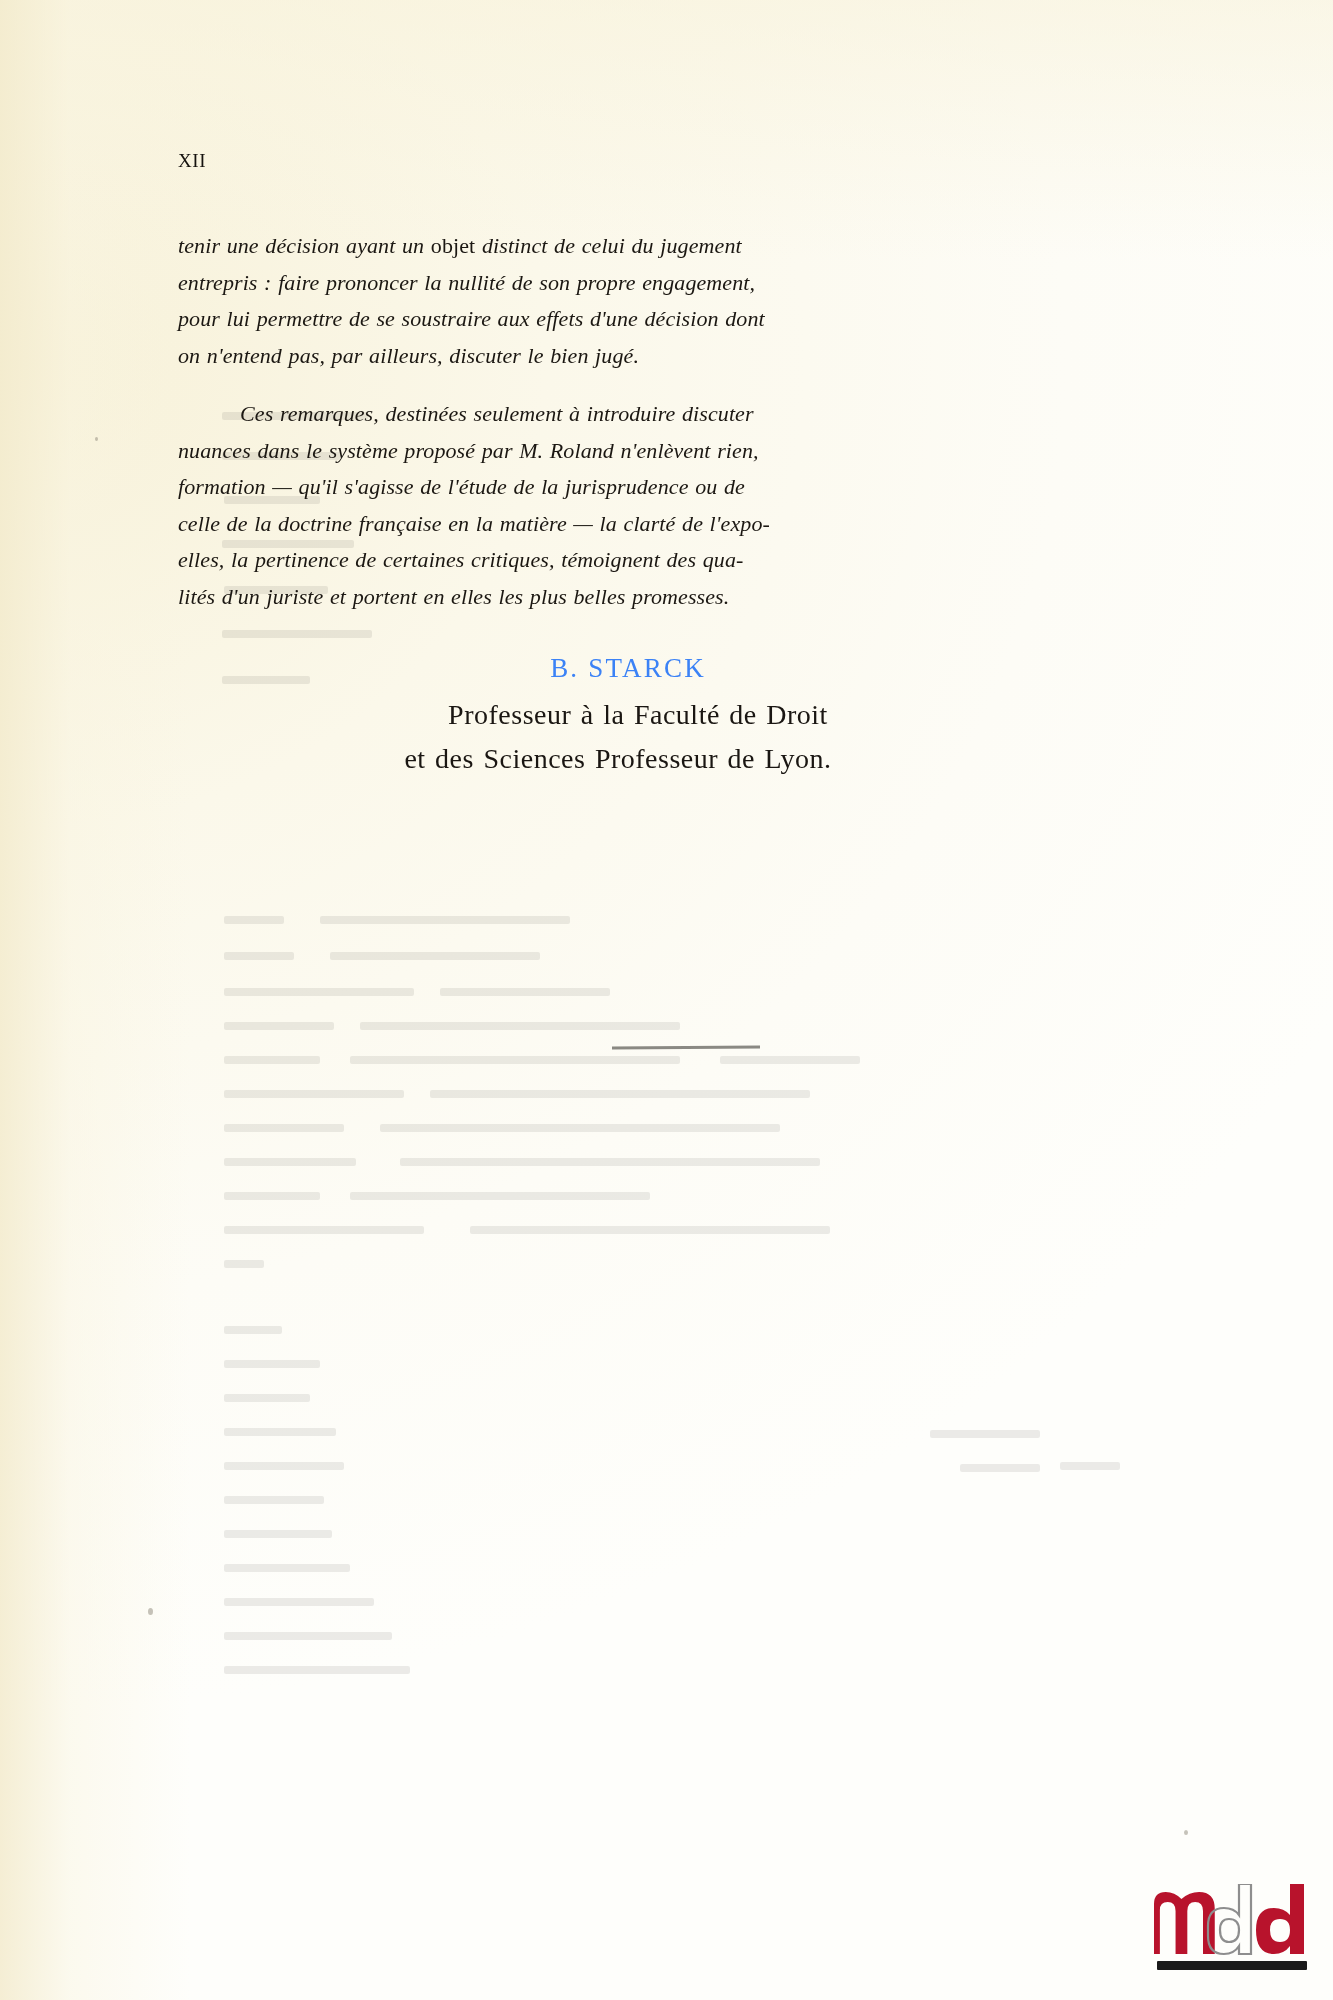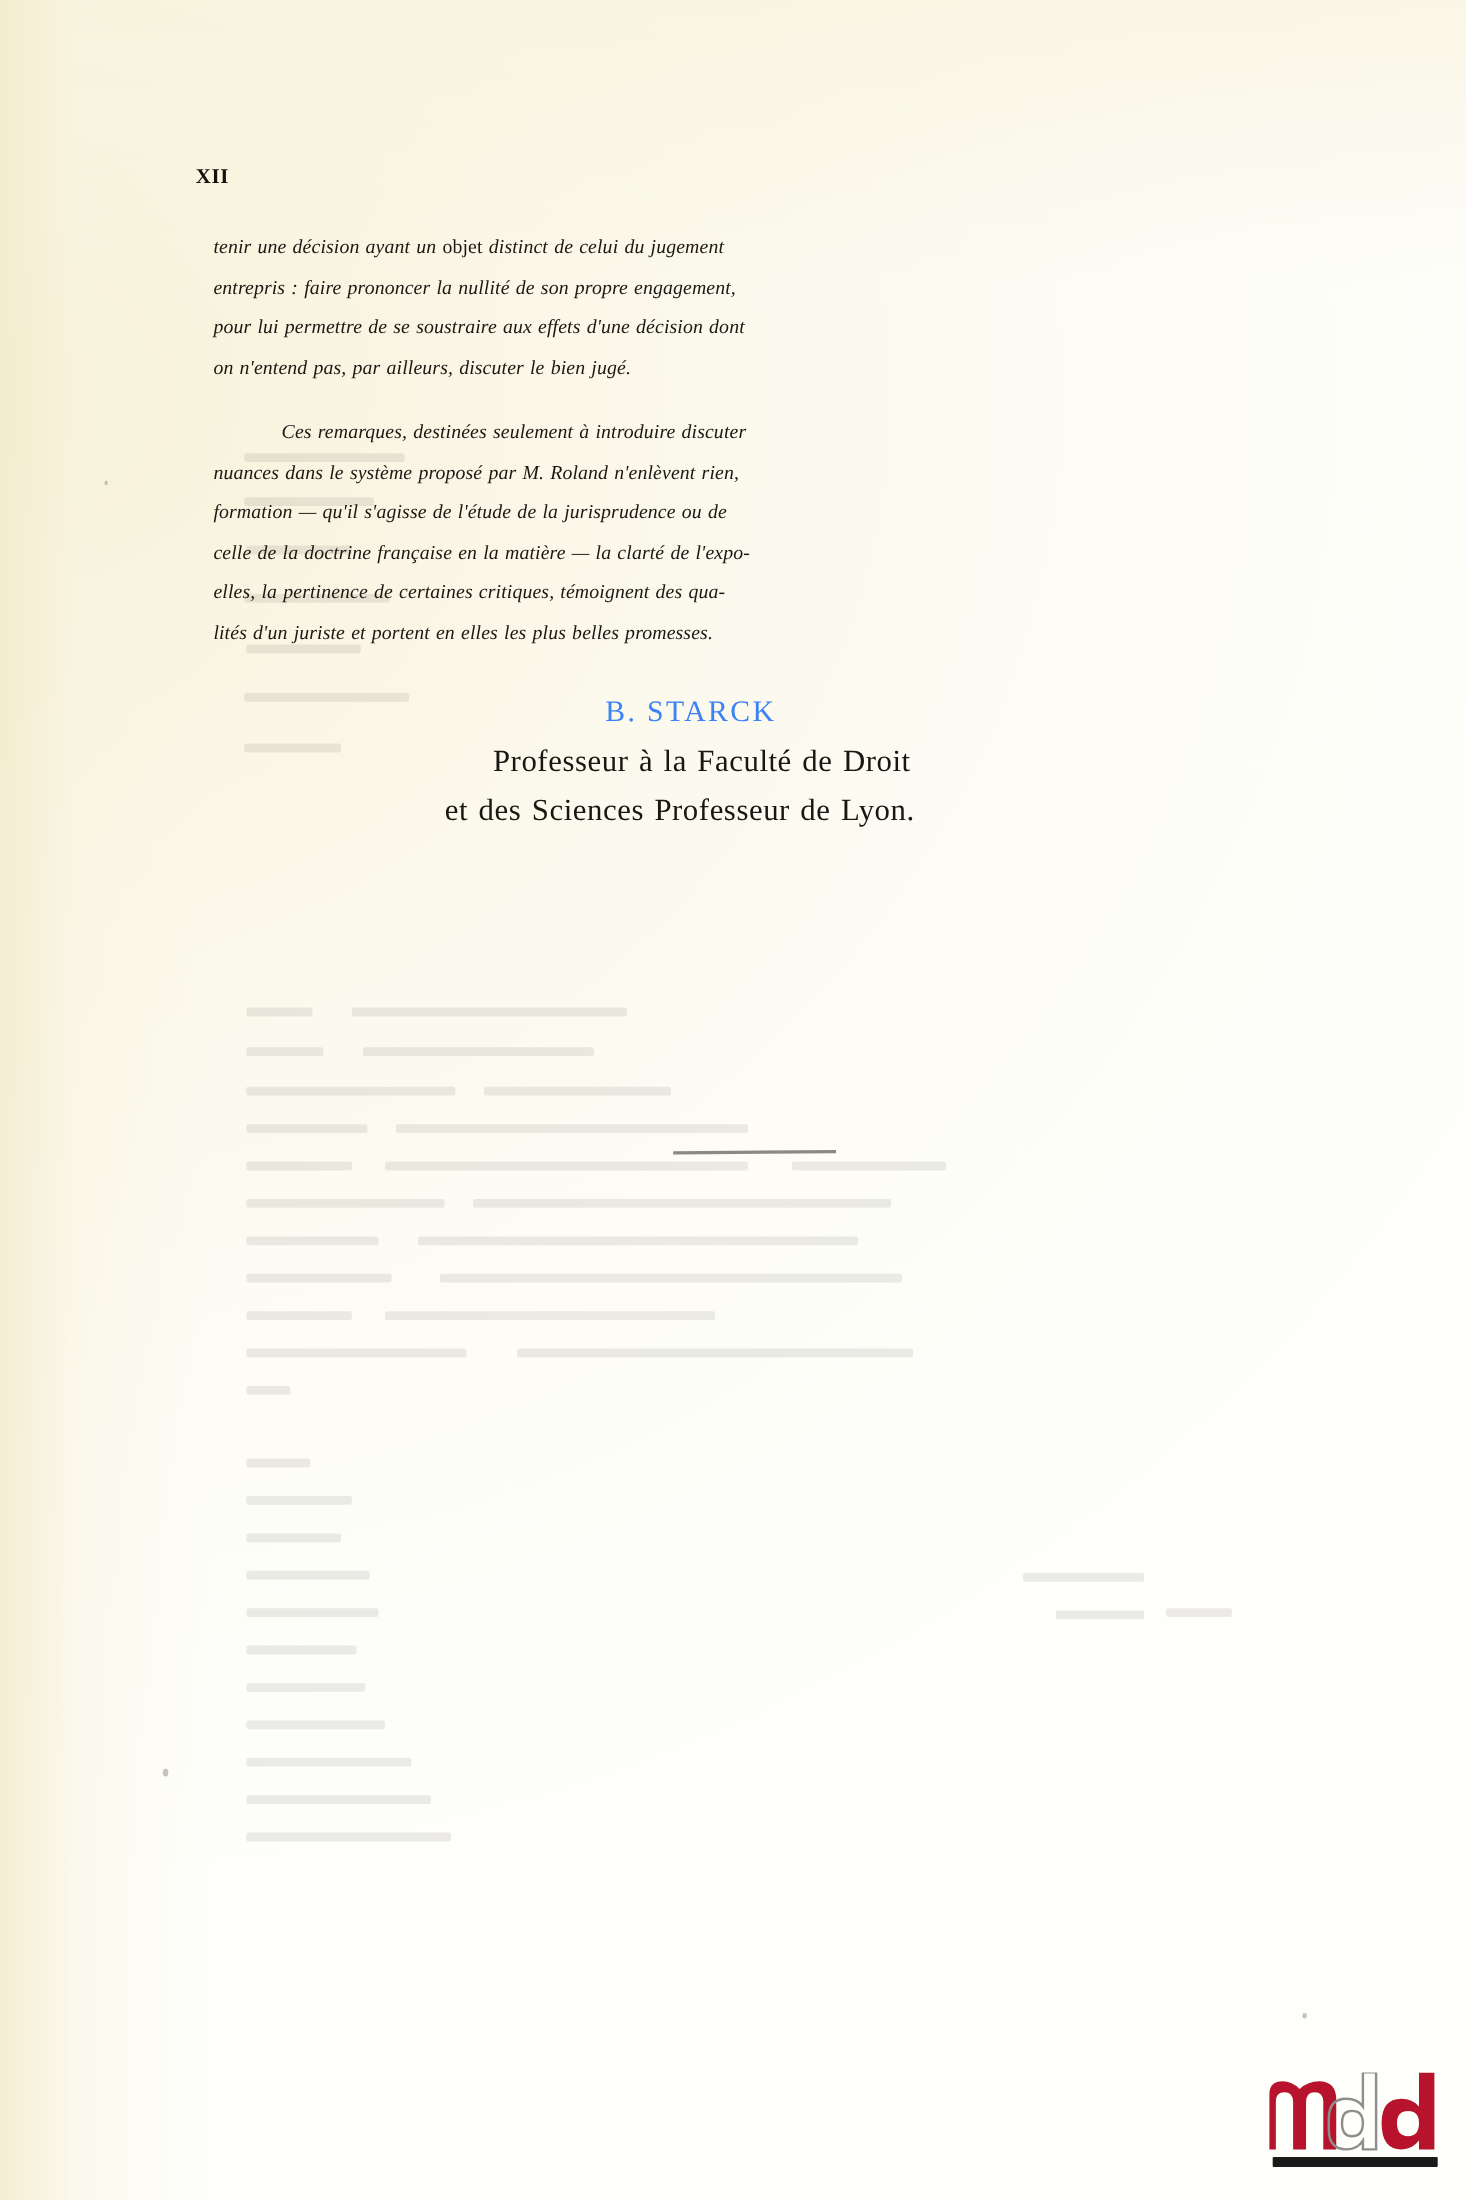--- a/index.html
+++ b/index.html
@@ -38,34 +38,34 @@
   
   .content {
     position: absolute;
     left: 178px;
     top: 150px;
     width: 740px;
   }
 
   .folio {
     font-family: "Liberation Serif", "DejaVu Serif", serif;
-    font-weight: bold;
+    font-weight: normal;
     font-size: 19px;
     letter-spacing: 0.6px;
     color: #15120e;
-    margin: 0 0 34px 0;
+    margin: 0 0 56px 0;
   }
 
   .para {
     font-style: italic;
-    font-size: 18px;
+    font-size: 22px;
     line-height: 36.5px;
     color: #1b1712;
     text-align: justify;
-    margin: 16px;
+    margin: 0;
     letter-spacing: 0.1px;
     word-spacing: 1px;
   }
   .para + .para { margin-top: 22px; }
   .para .indent { display: inline-block; width: 62px; }
   .roman { font-style: normal; }
 
   .para-line { display: block; white-space: nowrap; }
 
   .sig-block {

